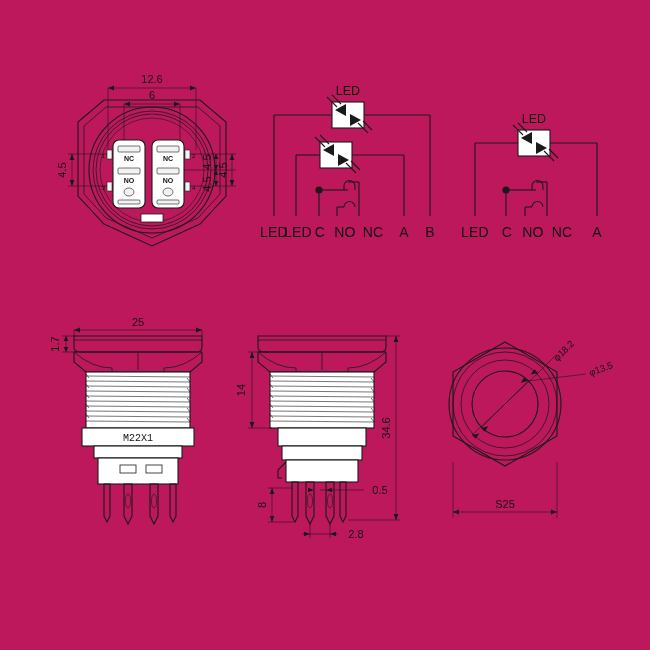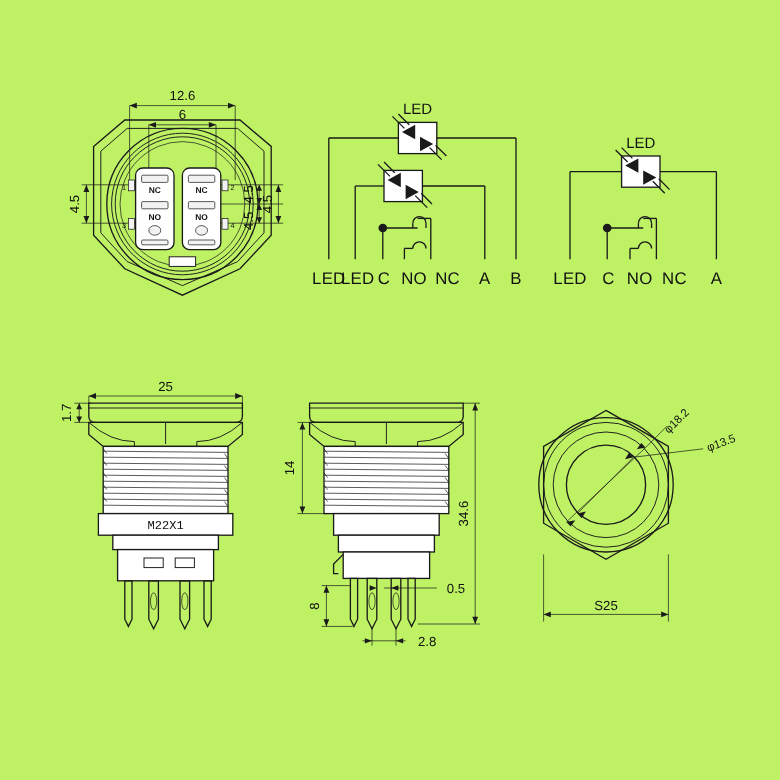--- a/index.html
+++ b/index.html
@@ -1,17 +1,17 @@
 <!DOCTYPE html>
 <html><head>
 <meta charset="utf-8">
 <style>
   html,body{margin:0;padding:0;background:#ffffff;}
   body{width:650px;height:650px;overflow:hidden;font-family:"Liberation Sans",sans-serif;}
-  #sheet{position:relative;width:650px;height:650px;background:#bef264;}
+  #sheet{position:relative;width:650px;height:650px;background:#be185d;}
   svg{display:block;}
   .ln{stroke:#1a1a1a;fill:none;}
   .thin{stroke-width:0.8;}
   .vthin{stroke-width:0.6;}
   .med{stroke-width:1.1;}
   .dimtxt{font-family:"Liberation Sans",sans-serif;font-size:11px;fill:#111;}
   .dimtxt-s{font-family:"Liberation Sans",sans-serif;font-size:9.5px;fill:#111;}
   .termtxt{font-family:"Liberation Sans",sans-serif;font-size:14px;fill:#111;letter-spacing:0.2px;}
   .ledtxt{font-family:"Liberation Sans",sans-serif;font-size:12.5px;fill:#111;}
   .numtxt{font-family:"Liberation Sans",sans-serif;font-size:6px;fill:#111;}

